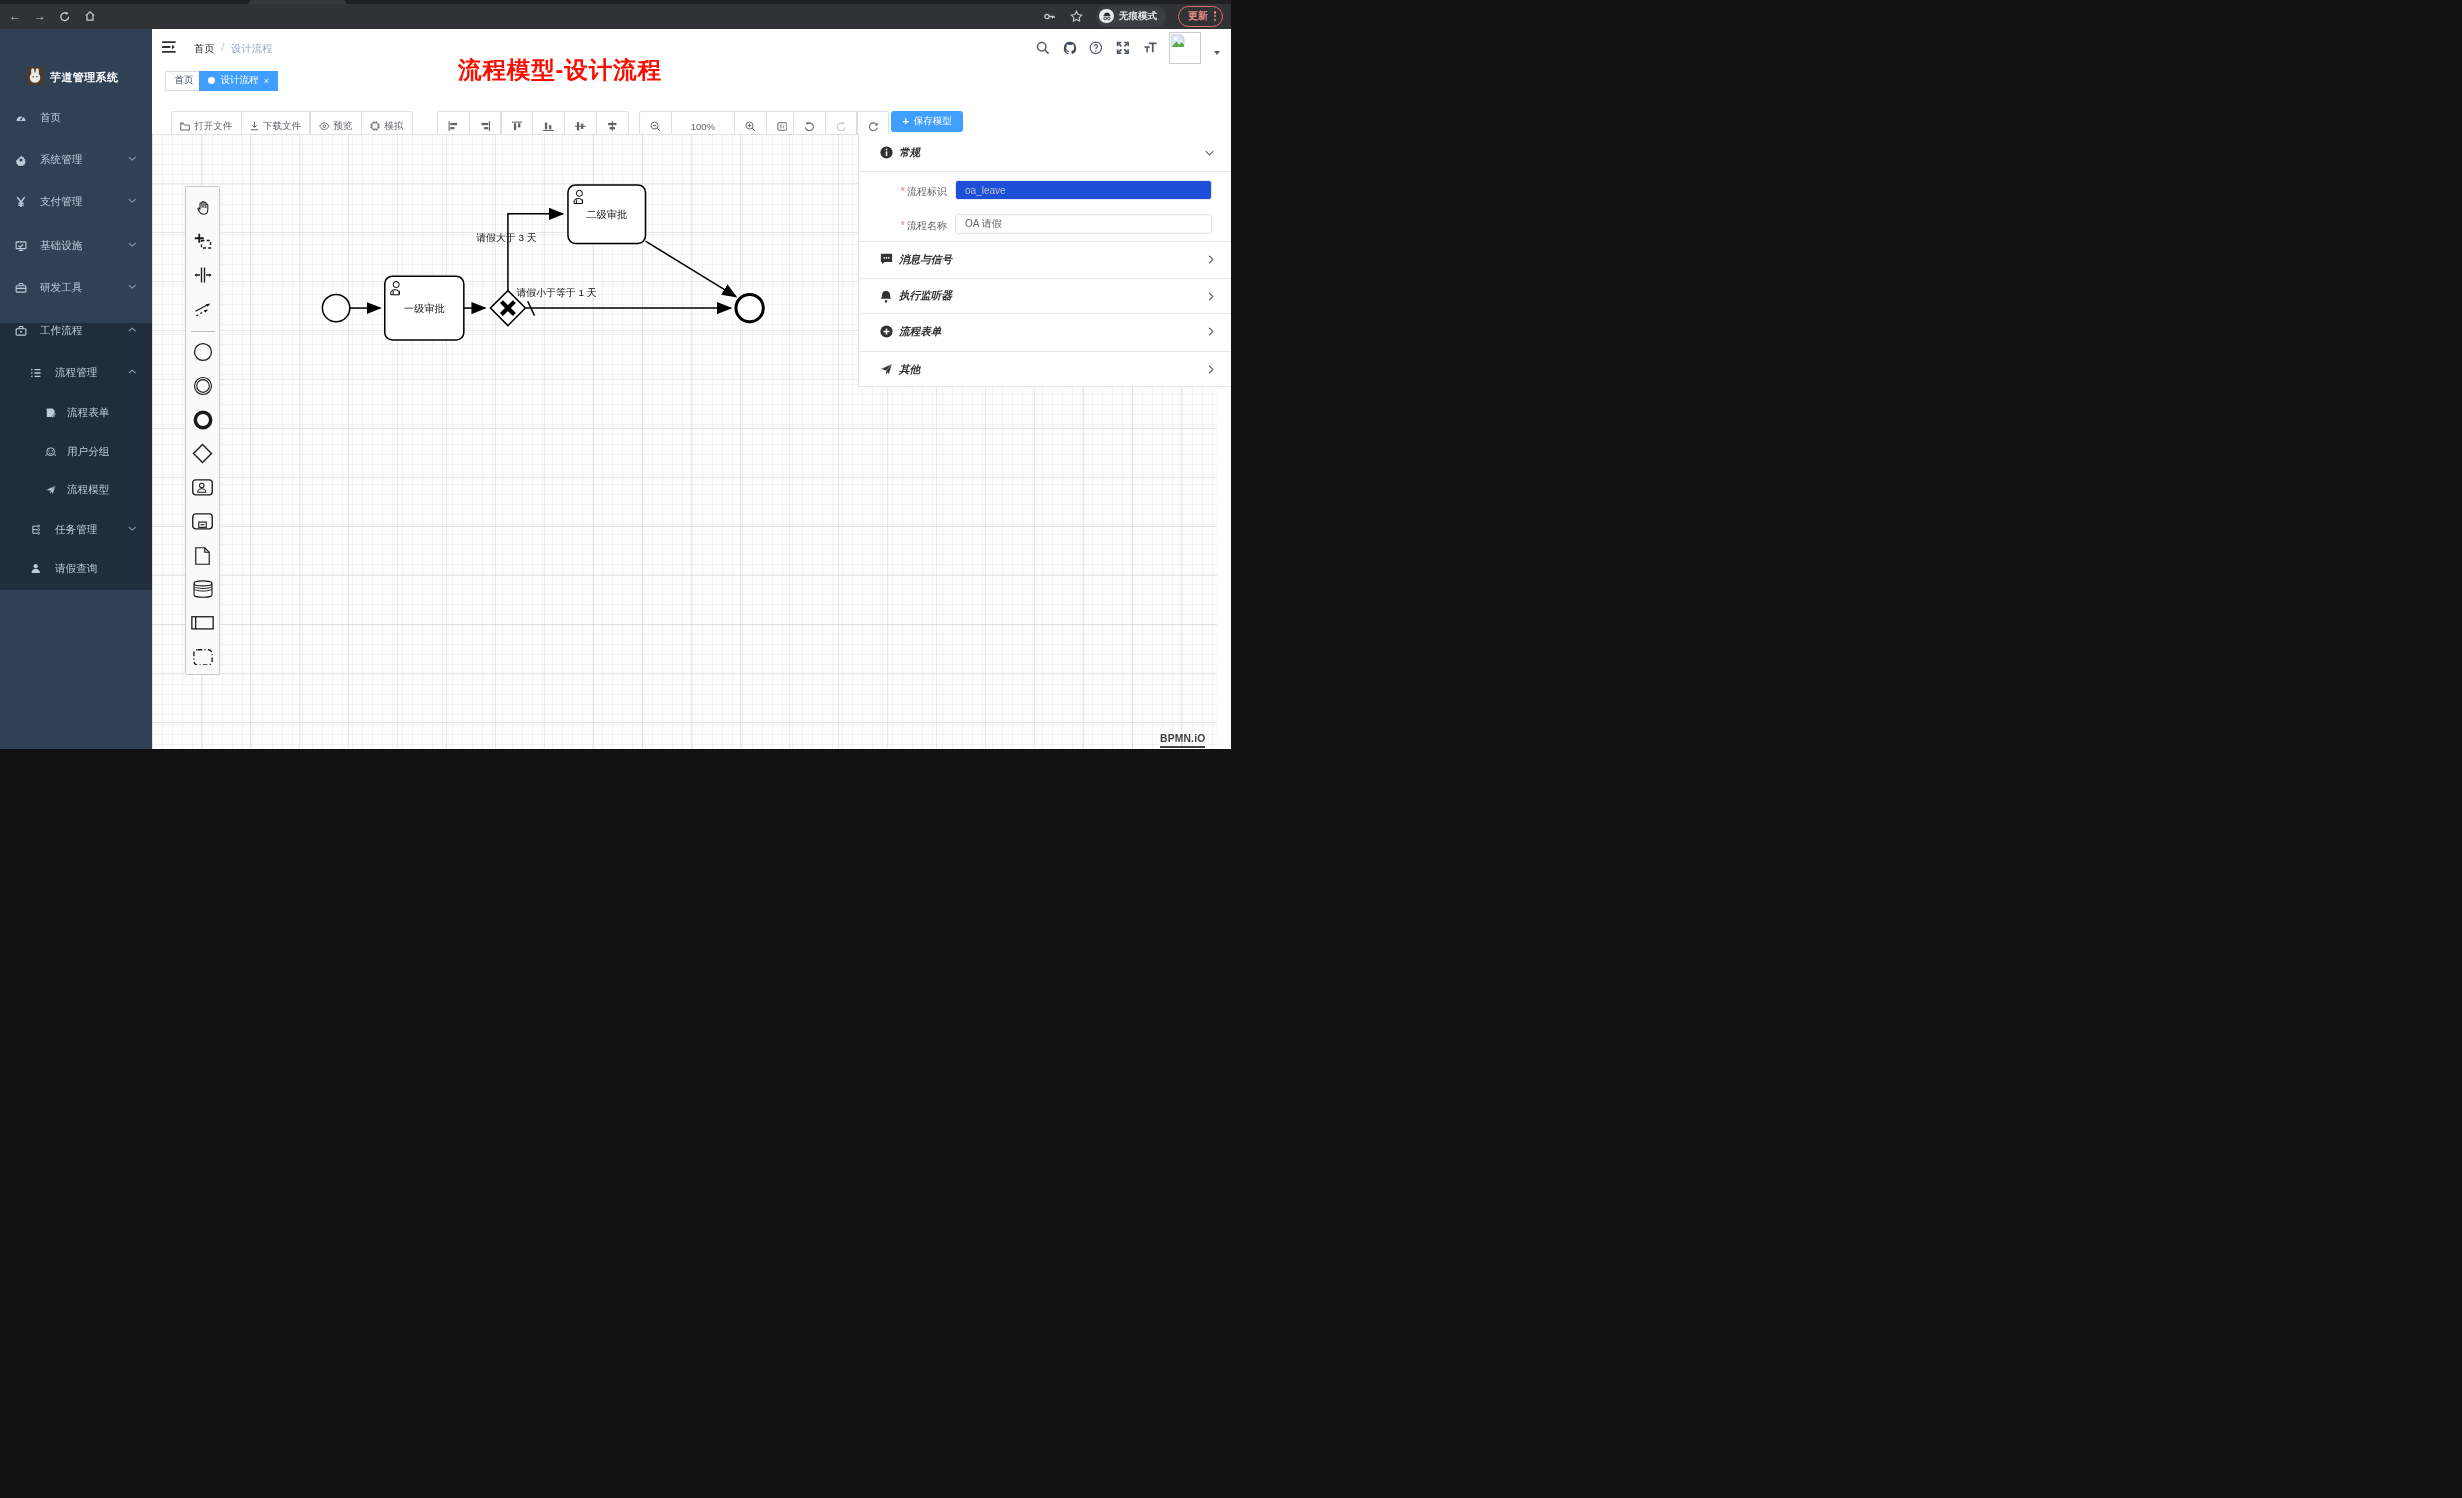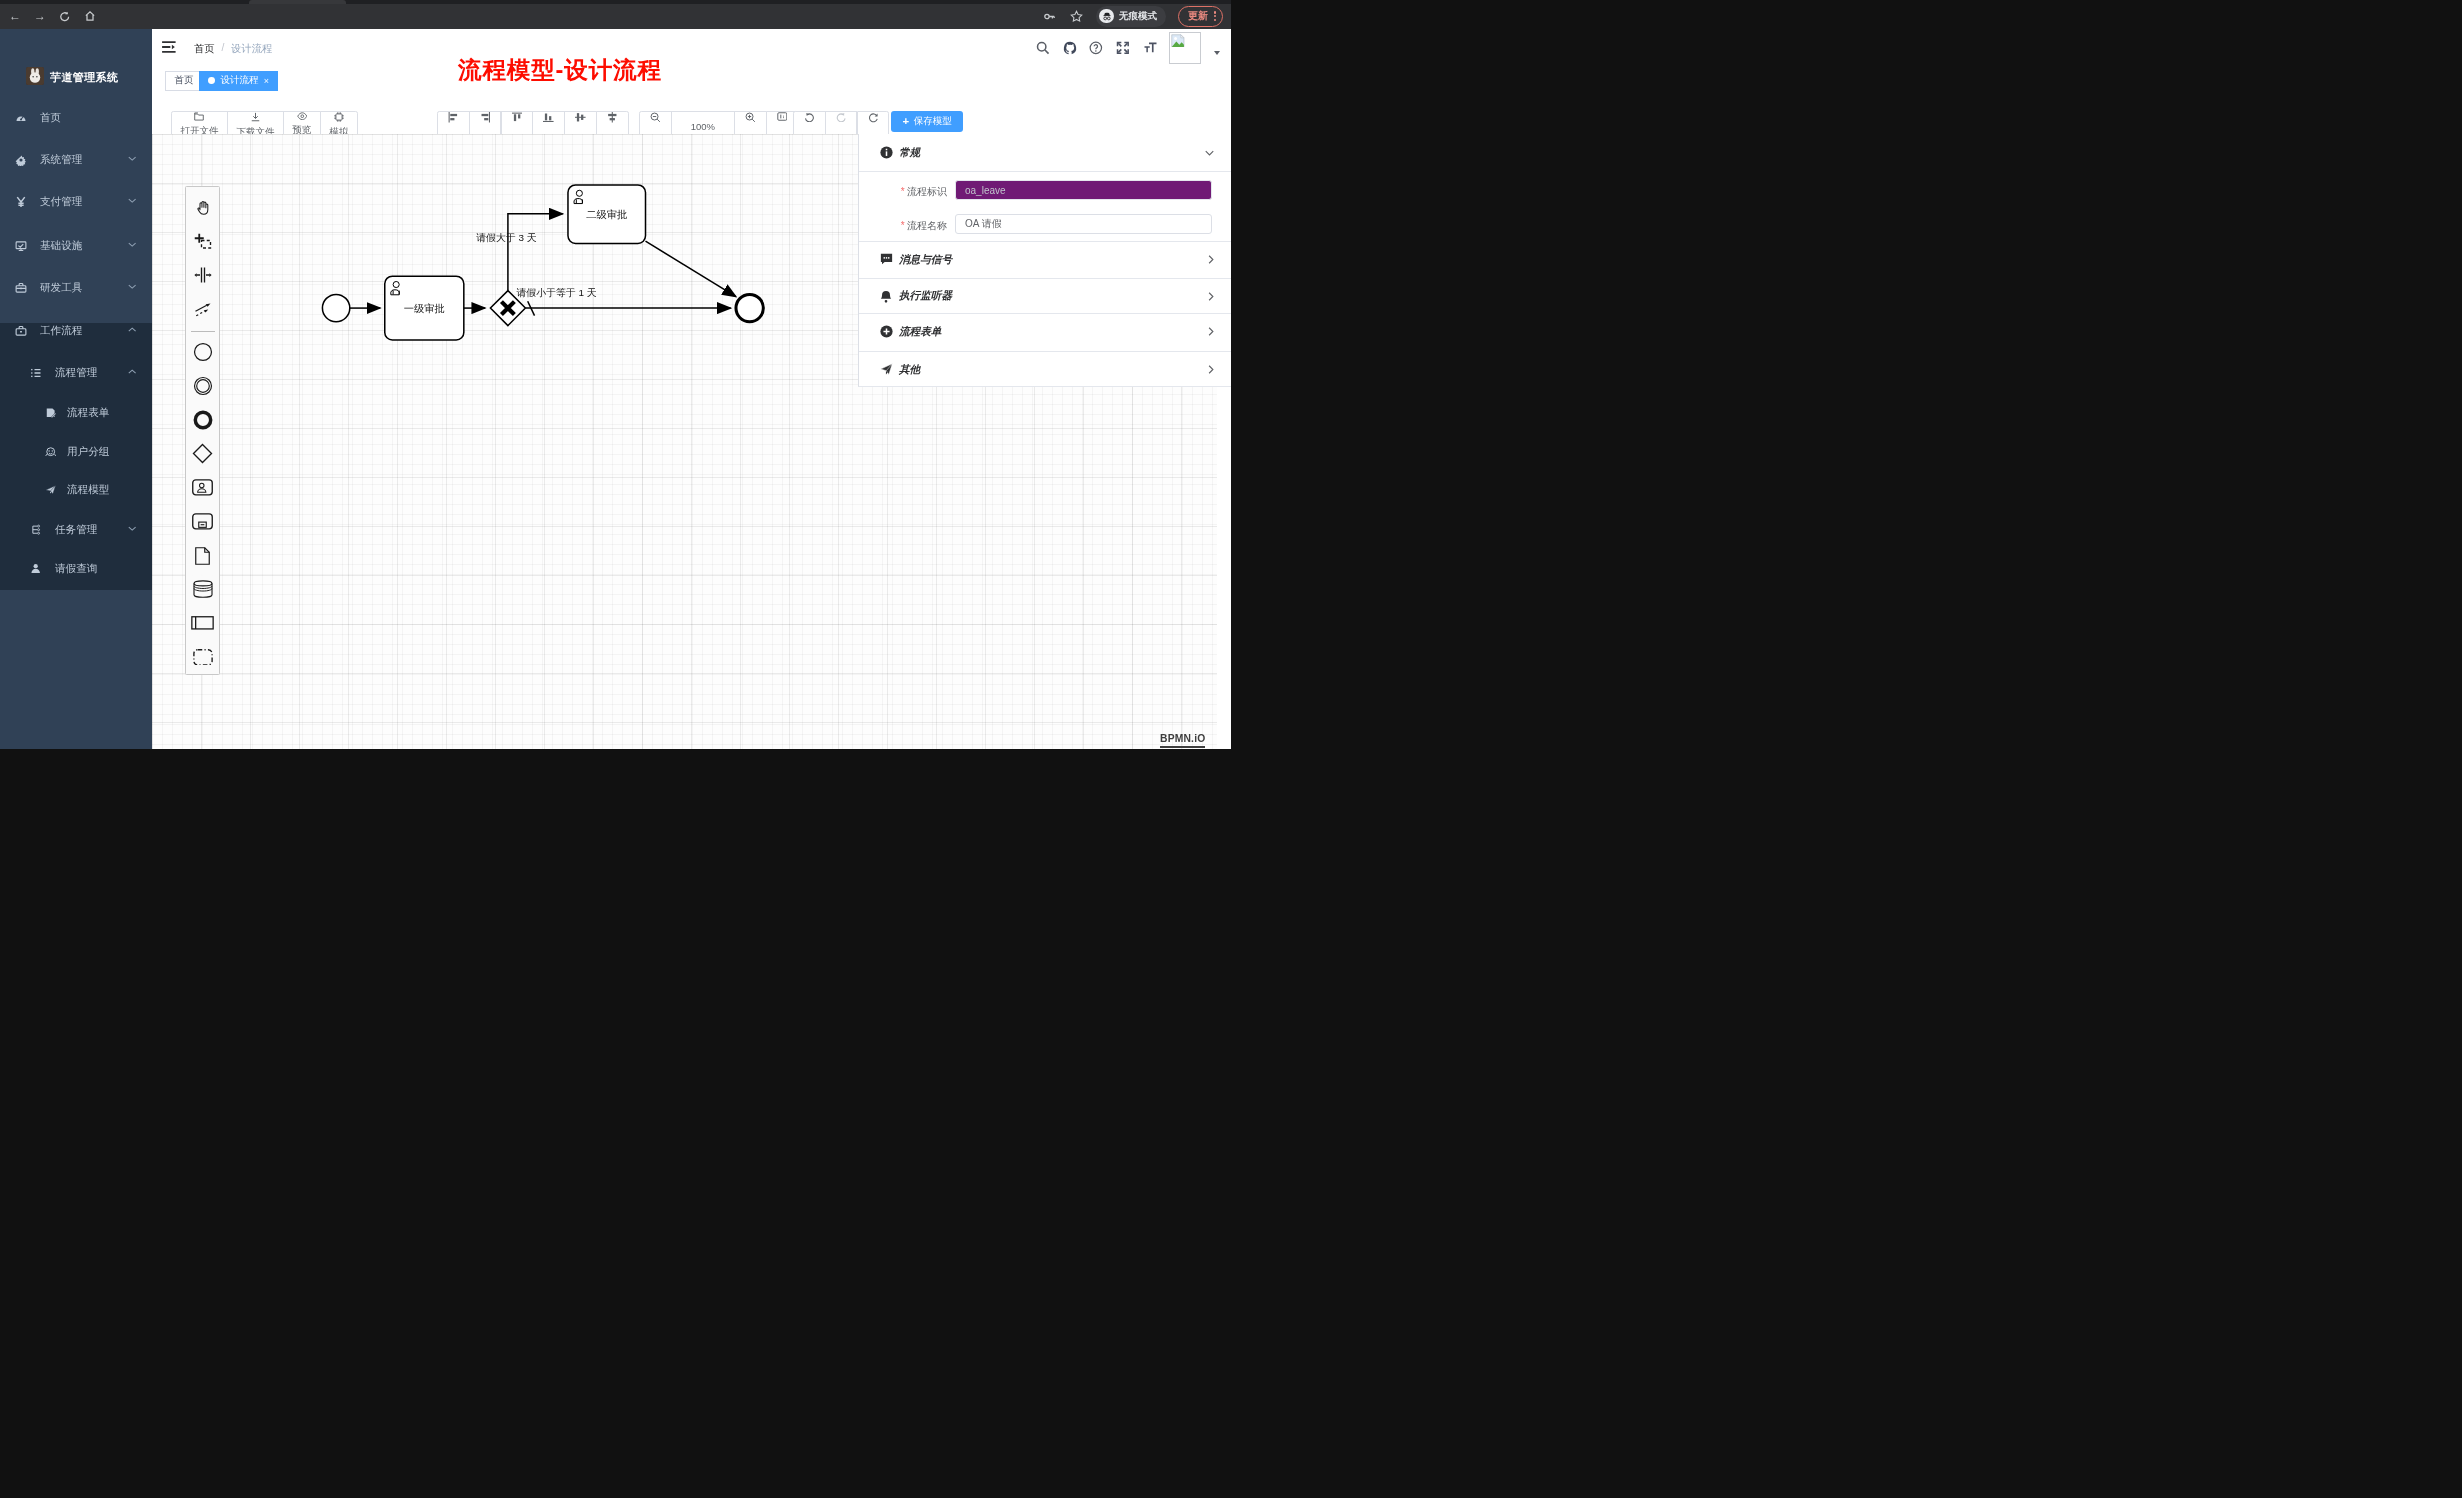--- a/index.html
+++ b/index.html
@@ -59,21 +59,21 @@
   .tabstrip{position:absolute;left:0;top:38px;right:0;height:25px;border-bottom:0.8px solid #dde1e8;background:#fff;}
   .tab{position:absolute;top:3.8px;height:20px;display:flex;align-items:center;font-size:9.5px;padding:0 8.4px;box-sizing:border-box;cursor:pointer;}
   .tab-home{left:13px;border:0.8px solid #d8dce5;color:#495060;background:#fff;}
   .tab-active{left:47px;background:#409eff;border:0.8px solid #409eff;color:#fff;gap:5.3px;}
   .tab-dot{width:6.8px;height:6.8px;border-radius:50%;background:#fff;}
   .tab-x{font-size:9px;opacity:.9;}
 
   .toolbar{position:absolute;left:0;top:63px;right:0;height:42px;background:#fff;border-bottom:0.8px solid #e4e7ed;}
   .btn-group{position:absolute;top:19px;display:flex;}
   .tbtn{height:30px;display:flex;align-items:center;gap:3.8px;background:#fff;border:0.8px solid #dcdfe6;color:#5f6368;
-        font-size:9.5px;padding:0 8.4px;margin-left:-0.8px;cursor:pointer;box-sizing:border-box;flex-direction:column;}
+        font-size:9.5px;padding:0 8.4px;margin-left:-0.8px;cursor:pointer;box-sizing:border-box;}
   .btn-group .tbtn:first-child{margin-left:0;border-radius:2.3px 0 0 2.3px;}
   .btn-group .tbtn:last-child{border-radius:0 2.3px 2.3px 0;}
   .tbtn.icon-only{padding:0 10px;}
   .save-btn{position:absolute;left:739px;top:19px;height:20.5px;background:#409eff;border-radius:3px;color:#fff;
             font-size:9.5px;display:flex;align-items:center;gap:4.6px;padding:0 11.4px;cursor:pointer;}
   .save-plus{font-size:11.4px;font-weight:bold;line-height:1;}
 
   
   .canvas{position:absolute;left:0;top:105px;right:0;bottom:0;background-color:#fdfdfd;
     background-image:
@@ -99,21 +99,21 @@
   .sec-row{position:absolute;left:0;width:100%;display:flex;align-items:center;cursor:pointer;font-style:italic;}
   .sec-ic{position:absolute;left:21px;width:13px;height:13px;}
   .sec-lb{position:absolute;left:40px;font-size:10.6px;font-weight:bold;color:#303133;}
   .sec-arrow{position:absolute;right:16.7px;color:#606266;}
   .p-divider{position:absolute;left:0;width:100%;height:0.8px;background:#e4e7ed;}
   .field-row{position:absolute;left:0;width:100%;height:20px;}
   .f-label{position:absolute;left:0;width:88px;text-align:right;font-size:10px;color:#606266;top:4.6px;}
   .f-req{color:#f56c6c;margin-right:2.3px;}
   .f-input{position:absolute;left:96px;top:0;width:257px;height:20px;border:0.8px solid #dcdfe6;border-radius:3px;
            font-size:10px;color:#606266;padding:0 9px;box-sizing:border-box;background:#fff;outline:none;font-family:inherit;}
-  .f-input:disabled{background:#701a75;border-color:#e4e7ed;color:#c0c4cc;}
+  .f-input:disabled{background:#1d4ed8;border-color:#e4e7ed;color:#c0c4cc;}
 </style>
 </head>
 <body>
 
 <div class="page">
 
   <div class="chrome">
     <div class="chrome-topstrip"></div>
     <div class="chrome-tabband"></div>
     <div class="chrome-row">

